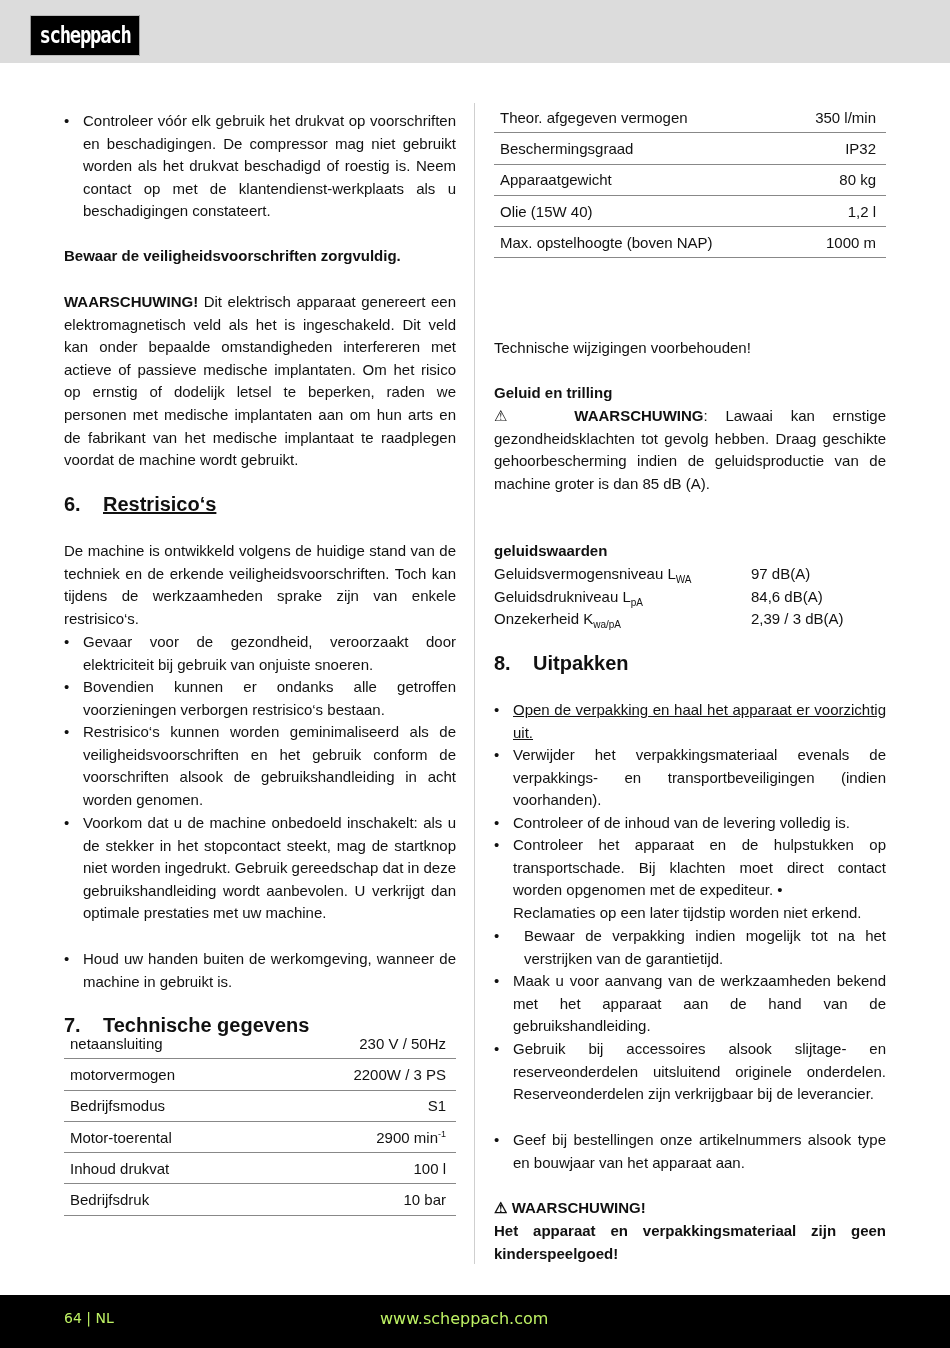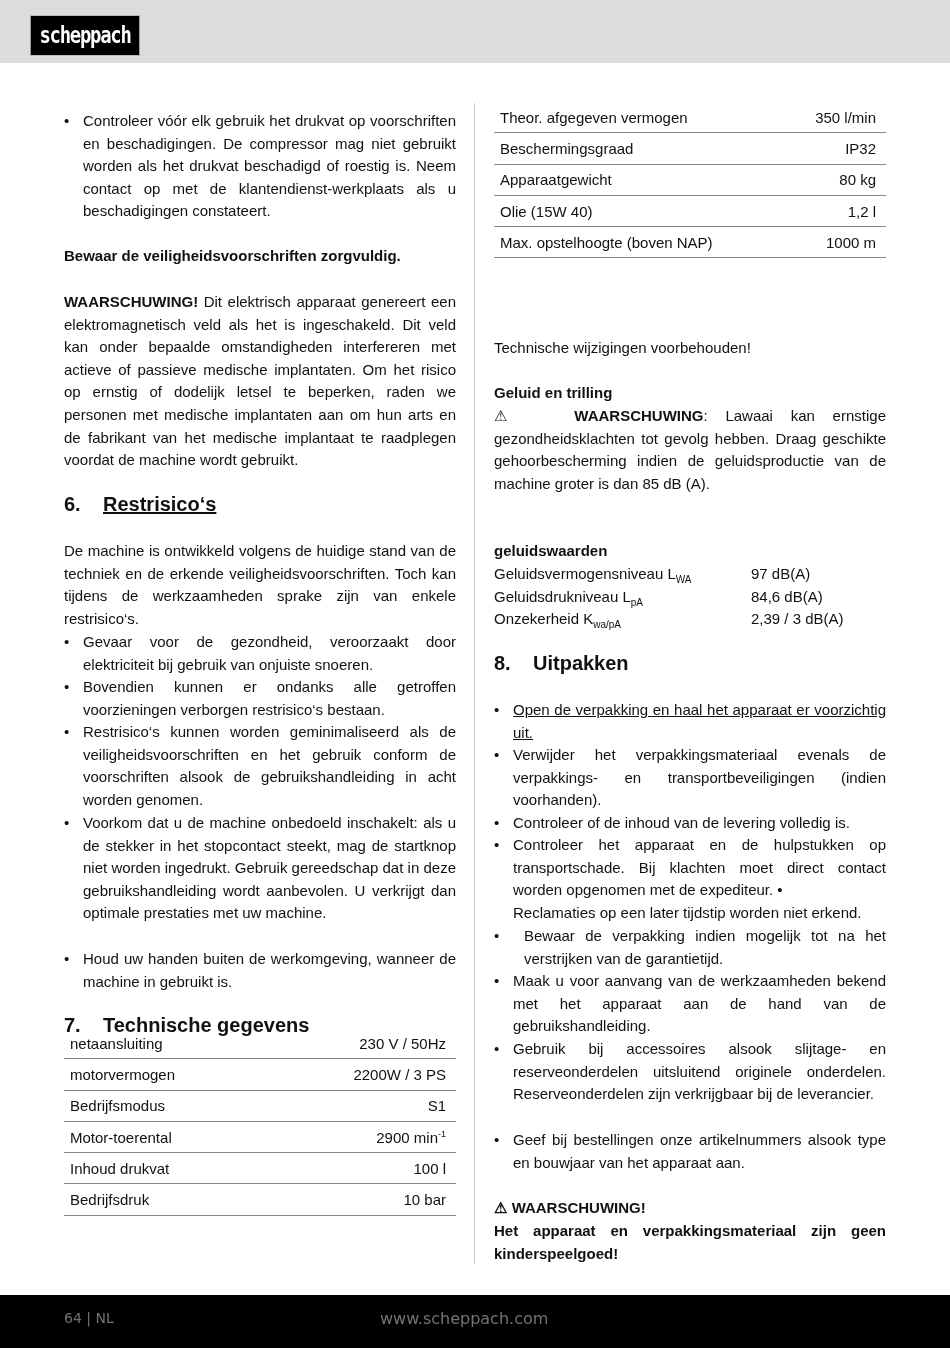--- a/index.html
+++ b/index.html
@@ -27,21 +27,21 @@
   .trow { position: relative; height: 31.3px; border-bottom: 1.5px solid #888; display: flex; justify-content: space-between; align-items: center; padding: 0 10px 0 6px; font-size: 15px; }
   .trow.top { border-top: 1.5px solid #888; }
   .trow sup { font-size: 9px; vertical-align: 6px; }
 
   .sound { position: absolute; line-height: 22.6px; }
   .sound .srow { position: relative; height: 22.6px; }
   .sound .srow .lbl { position: absolute; left: 0; }
   .sound .srow .val { position: absolute; left: 257px; }
   .sound sub { font-size: 10px; vertical-align: -4px; }
 
-  .footer { position: absolute; left: 0; top: 1295px; width: 950px; height: 53px; background: #000; color: #737373; font-family: "DejaVu Sans", sans-serif; }
+  .footer { position: absolute; left: 0; top: 1295px; width: 950px; height: 53px; background: #000; color: #bef264; font-family: "DejaVu Sans", sans-serif; }
   .footer .page { position: absolute; left: 64px; top: 15px; font-size: 14px; }
   .footer .url { position: absolute; left: 380px; top: 14px; font-size: 16px; }
 </style>
 </head>
 <body>
 
 <div class="header">
   <div class="logo">scheppach</div>
 </div>
 

